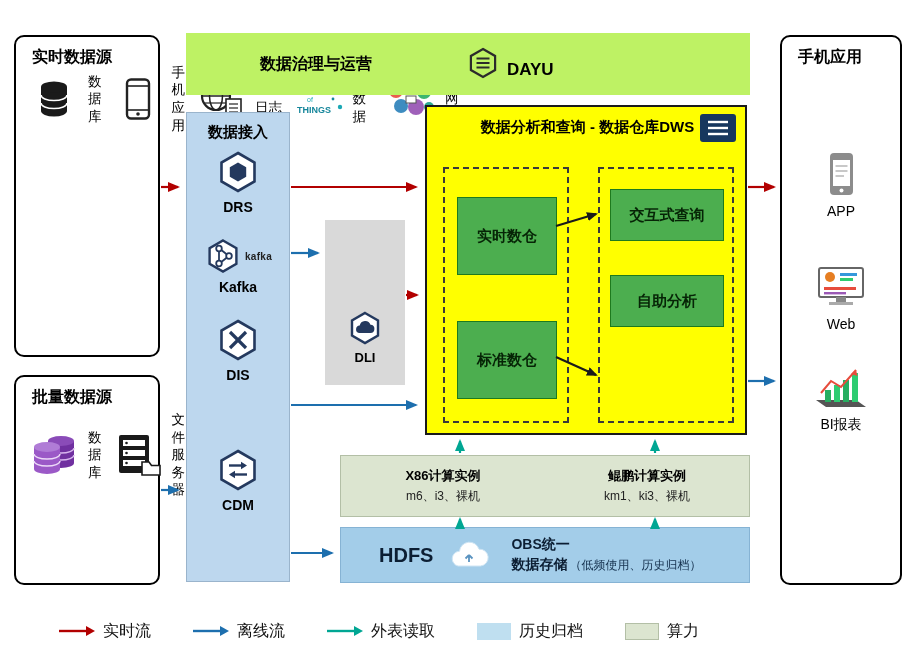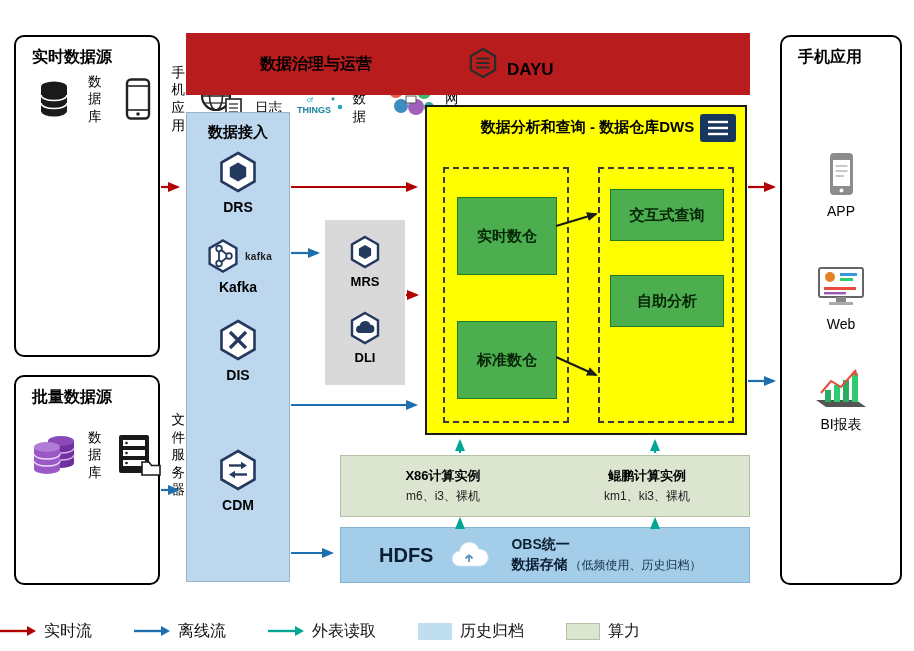--- a/index.html
+++ b/index.html
@@ -16,21 +16,21 @@
   .panel-title { font-weight:bold; font-size:16px; padding:10px 0 0 16px; color:#000; }
 
   
   .src-rows { display:flex; flex-direction:row; padding:4px 2px; }
   .src-row { display:flex; align-items:center; gap:8px; padding-left:10px; height:54px; }
   .src-row.tall { height:86px; }
   .src-icon { width:52px; display:flex; justify-content:center; align-items:center; flex:none; }
   .src-label { font-size:13.5px; line-height:1.3; white-space:pre-line; color:#000; }
 
   
-  .governance { left:186px; top:33px; width:564px; height:62px; background:#b91c1c; display:block; }
+  .governance { left:186px; top:33px; width:564px; height:62px; background:#bef264; display:block; }
   .gov-title { position:absolute; left:74px; top:21px; font-weight:bold; font-size:16px; color:#000; }
   .dayu-group { position:absolute; left:280px; top:13px; display:flex; align-items:flex-end; gap:7px; }
   .dayu-label { font-weight:bold; font-size:17px; color:#000; }
 
   
   .ingest { left:186px; top:112px; width:104px; height:470px; background:#bdd7ee; border:1px solid #9ab4cc; }
   .ingest-title { text-align:center; font-weight:bold; font-size:15px; padding-top:10px; color:#000; }
   .svc { position:absolute; left:0; width:100%; display:flex; flex-direction:column; align-items:center; gap:4px; }
   .svc-label { font-weight:bold; font-size:14px; color:#000; }
   .svc-label.sm { font-size:13px; }
@@ -67,21 +67,21 @@
   .obs-block { display:flex; flex-direction:column; line-height:1.25; }
   .obs-bold { font-weight:bold; font-size:14px; color:#0c1e33; }
   .obs-note { font-size:12px; font-weight:normal; color:#16324f; margin-left:2px; }
 
   
   .apps { left:780px; top:35px; width:122px; height:550px; }
   .app-item { position:absolute; left:0; width:100%; display:flex; flex-direction:column; align-items:center; gap:7px; }
   .app-label { font-size:14px; color:#000; }
 
   
-  .legend { position:absolute; left:0; top:614px; width:758px; height:34px; display:flex; align-items:center; gap:42px; }
+  .legend { position:absolute; left:0; top:614px; width:758px; height:34px; display:flex; align-items:center; justify-content:center; gap:42px; }
   .leg-item { display:flex; align-items:center; gap:8px; font-size:16px; color:#111; }
   .swatch { width:34px; height:17px; display:inline-block; }
   .swatch.archive { background:#bfdff0; }
   .swatch.compute { background:#dce5d0; }
 
   .overlay { left:0; top:0; z-index:50; pointer-events:none; }
 </style>
 </head>
 <body>
 
@@ -247,27 +247,20 @@
       <line x1="14" y1="18.5" x2="26" y2="18.5" stroke="#24395e" stroke-width="2.4"></line>
       <polygon points="26,14.8 32,18.5 26,22.2" fill="#24395e"></polygon>
       <line x1="32" y1="27.5" x2="20" y2="27.5" stroke="#24395e" stroke-width="2.4"></line>
       <polygon points="20,23.8 14,27.5 20,31.2" fill="#24395e"></polygon>
     </svg>
     <div class="svc-label">CDM</div>
   </div>
 </div>
 
 <div class="abs graybox">
-  <div class="svc" style="top:14px">
-    <svg width="36" height="36" viewBox="0 0 36 36">
-      <polygon points="18,3 31,10.5 31,25.5 18,33 5,25.5 5,10.5" fill="#fff" stroke="#24395e" stroke-width="2.4"></polygon>
-      <polygon points="18,11 24.1,14.5 24.1,21.5 18,25 11.9,21.5 11.9,14.5" fill="#24395e"></polygon>
-    </svg>
-    <div class="svc-label sm">MRS</div>
-  </div>
   <div class="svc" style="top:90px">
     <svg width="36" height="36" viewBox="0 0 36 36">
       <polygon points="18,3 31,10.5 31,25.5 18,33 5,25.5 5,10.5" fill="#fff" stroke="#24395e" stroke-width="2.4"></polygon>
       <path d="M12 23 a3.8 3.8 0 0 1 .7-7.5 a5.6 5.6 0 0 1 10.8 -.7 a4.1 4.1 0 0 1 -.4 8.2 z" fill="#24395e"></path>
     </svg>
     <div class="svc-label sm">DLI</div>
   </div>
 </div>
 
 <div class="abs dws">

